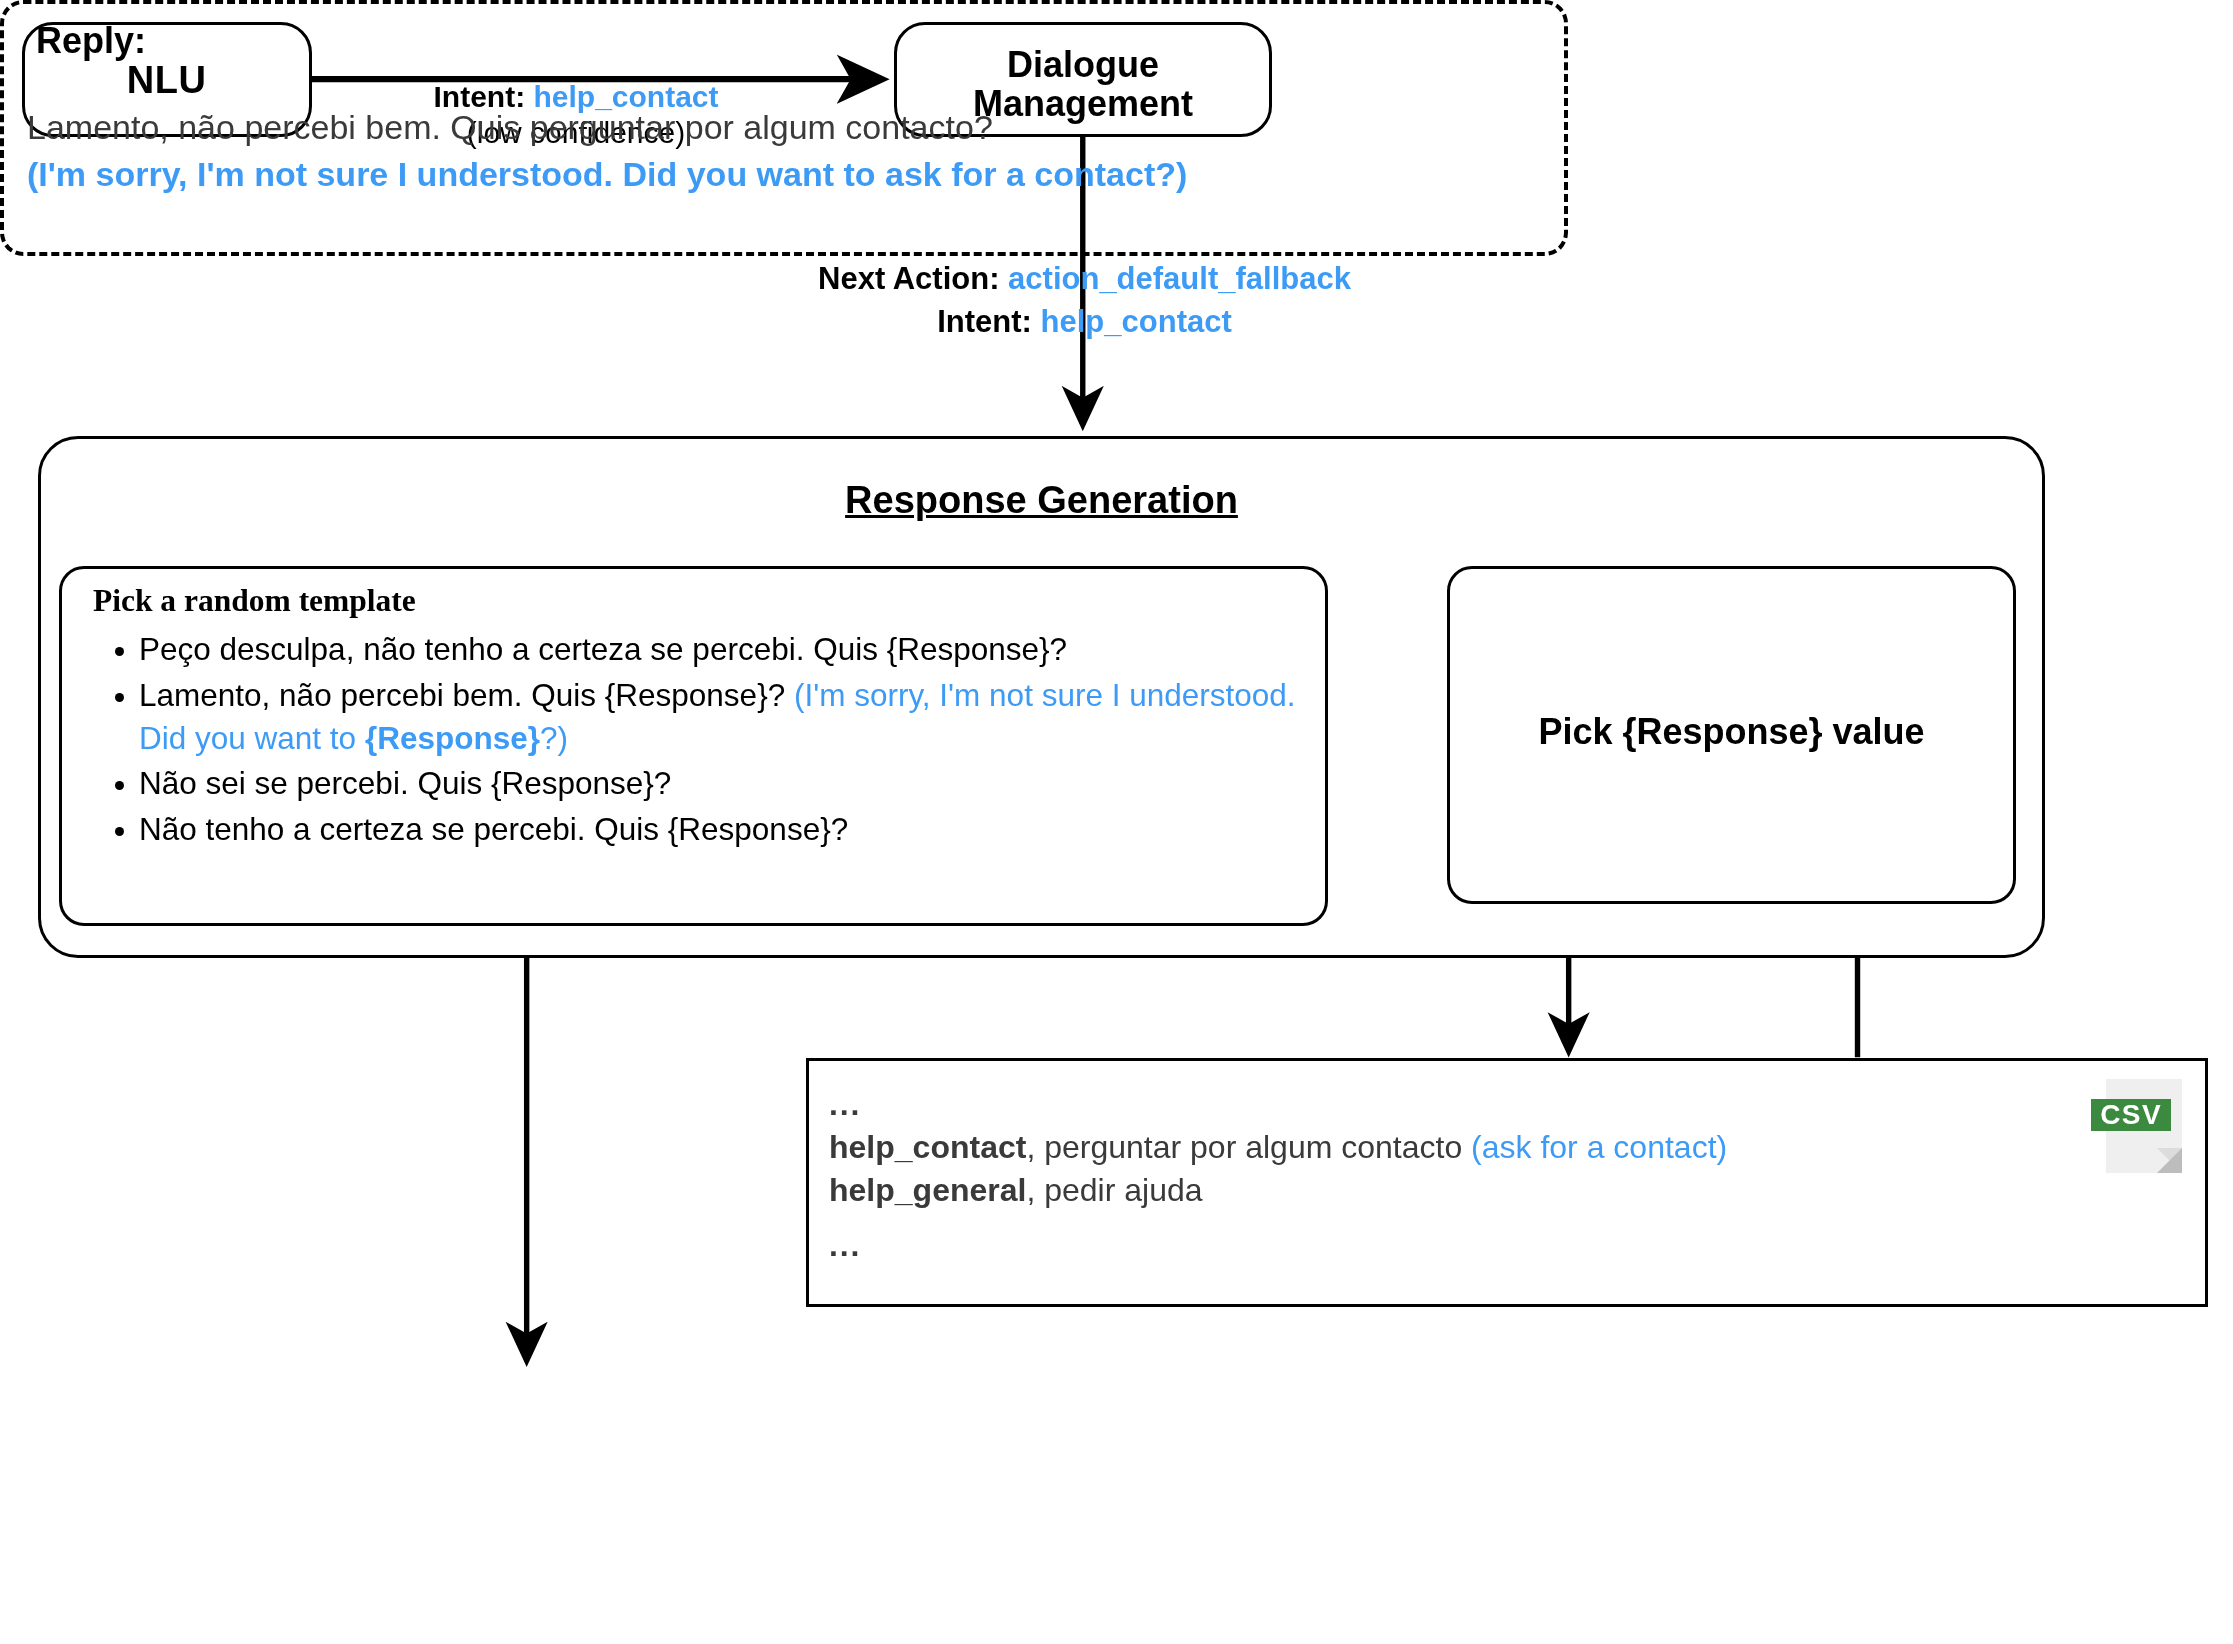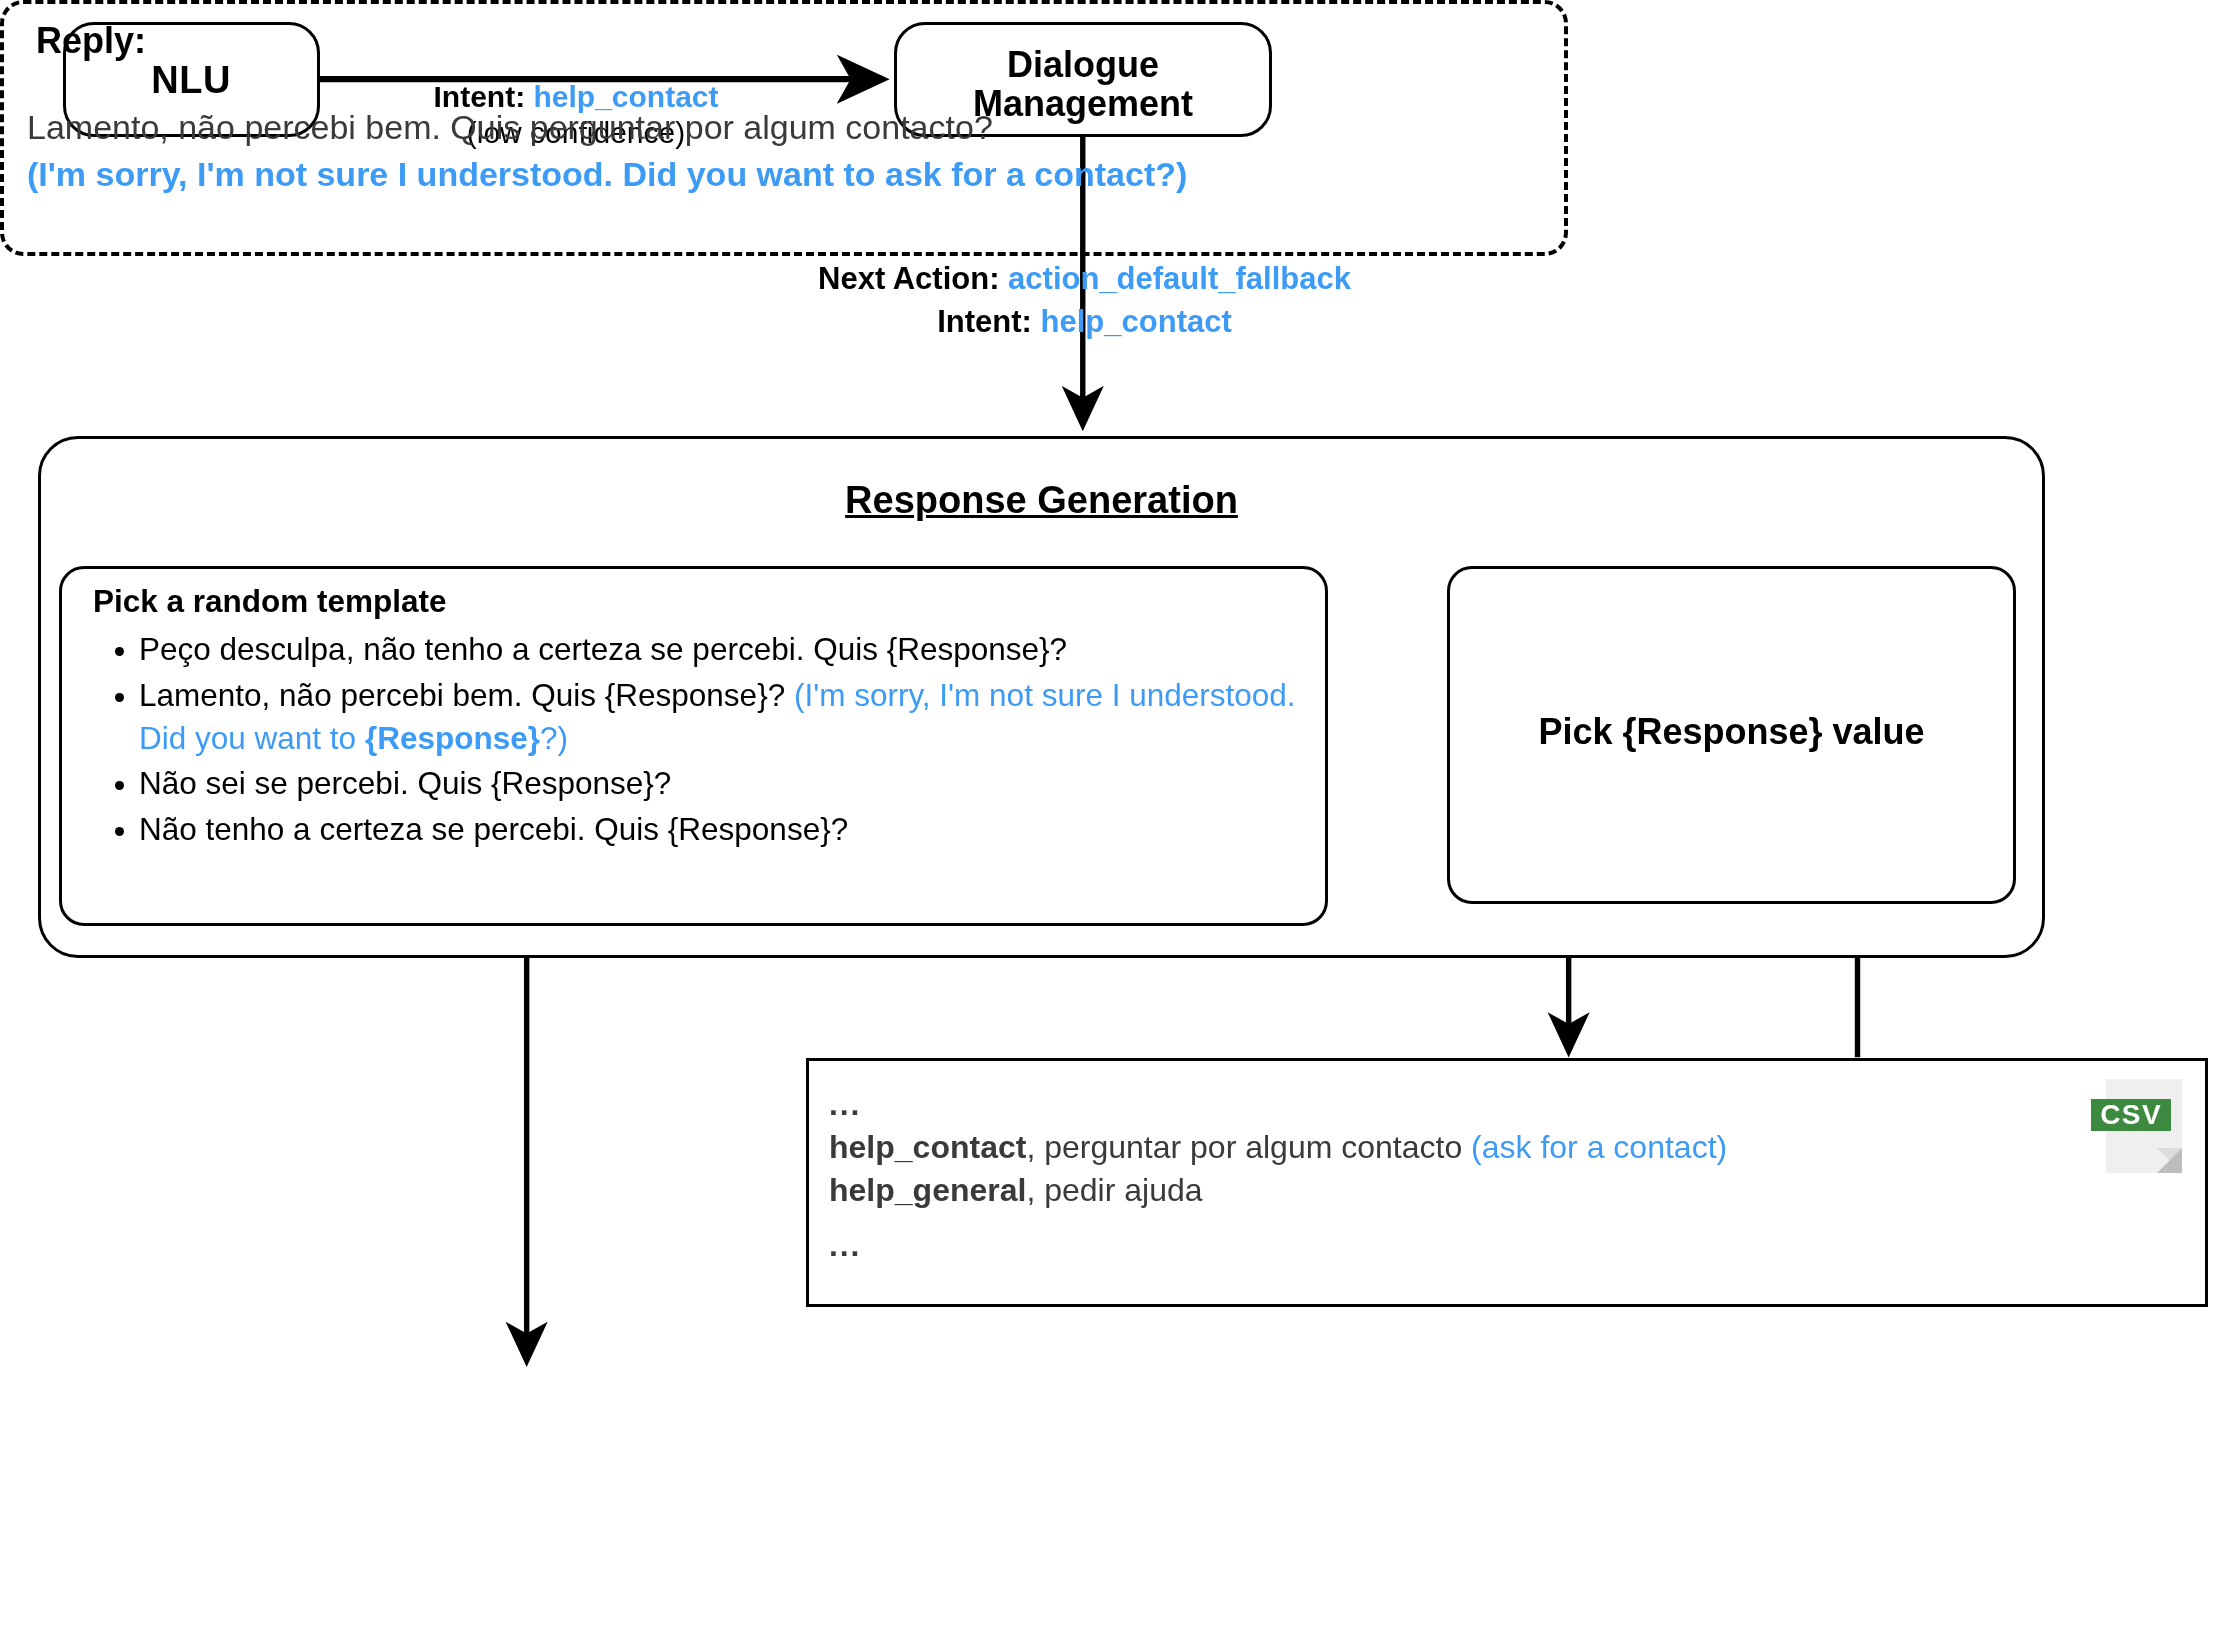--- a/index.html
+++ b/index.html
@@ -34,21 +34,21 @@
   .rounded { border-radius: 31px; }
   .rounded-sm { border-radius: 25px; }
   .center-label {
     position: absolute;
     left: 0; right: 0;
     text-align: center;
     font-weight: bold;
   }
 
   
-  #nlu { left: 21.6px; top: 21.6px; width: 257px; height: 115px; margin-left: 41px; }
+  #nlu { left: 21.6px; top: 21.6px; width: 290px; height: 115px; }
   #nlu .t { top: 34px; font-size: 38px; letter-spacing: 0.5px; }
 
   
   #dm { left: 894px; top: 21.6px; width: 378px; height: 115px; }
   #dm .t { top: 20px; font-size: 36px; line-height: 39px; }
 
   
   #edge-nlu-dm {
     position: absolute;
     left: 279px; top: 79px; width: 594px;
@@ -76,20 +76,21 @@
   #rg .t { top: 40px; font-size: 38px; text-decoration: underline; }
 
   
   #tpl { left: 59px; top: 566px; width: 1269px; height: 360px; }
   #tpl .hd {
     position: absolute;
     left: 31px; top: 14.4px;
     font-size: 31.5px;
     font-weight: bold;
     white-space: nowrap;
+    font-family: Liberation Serif, serif;
   }
   #tpl ul {
     position: absolute;
     left: 25px; top: 59px; right: 16px;
     margin: 0;
     padding-left: 52px;
     list-style: disc;
     font-size: 31.5px;
     line-height: 43px;
   }

